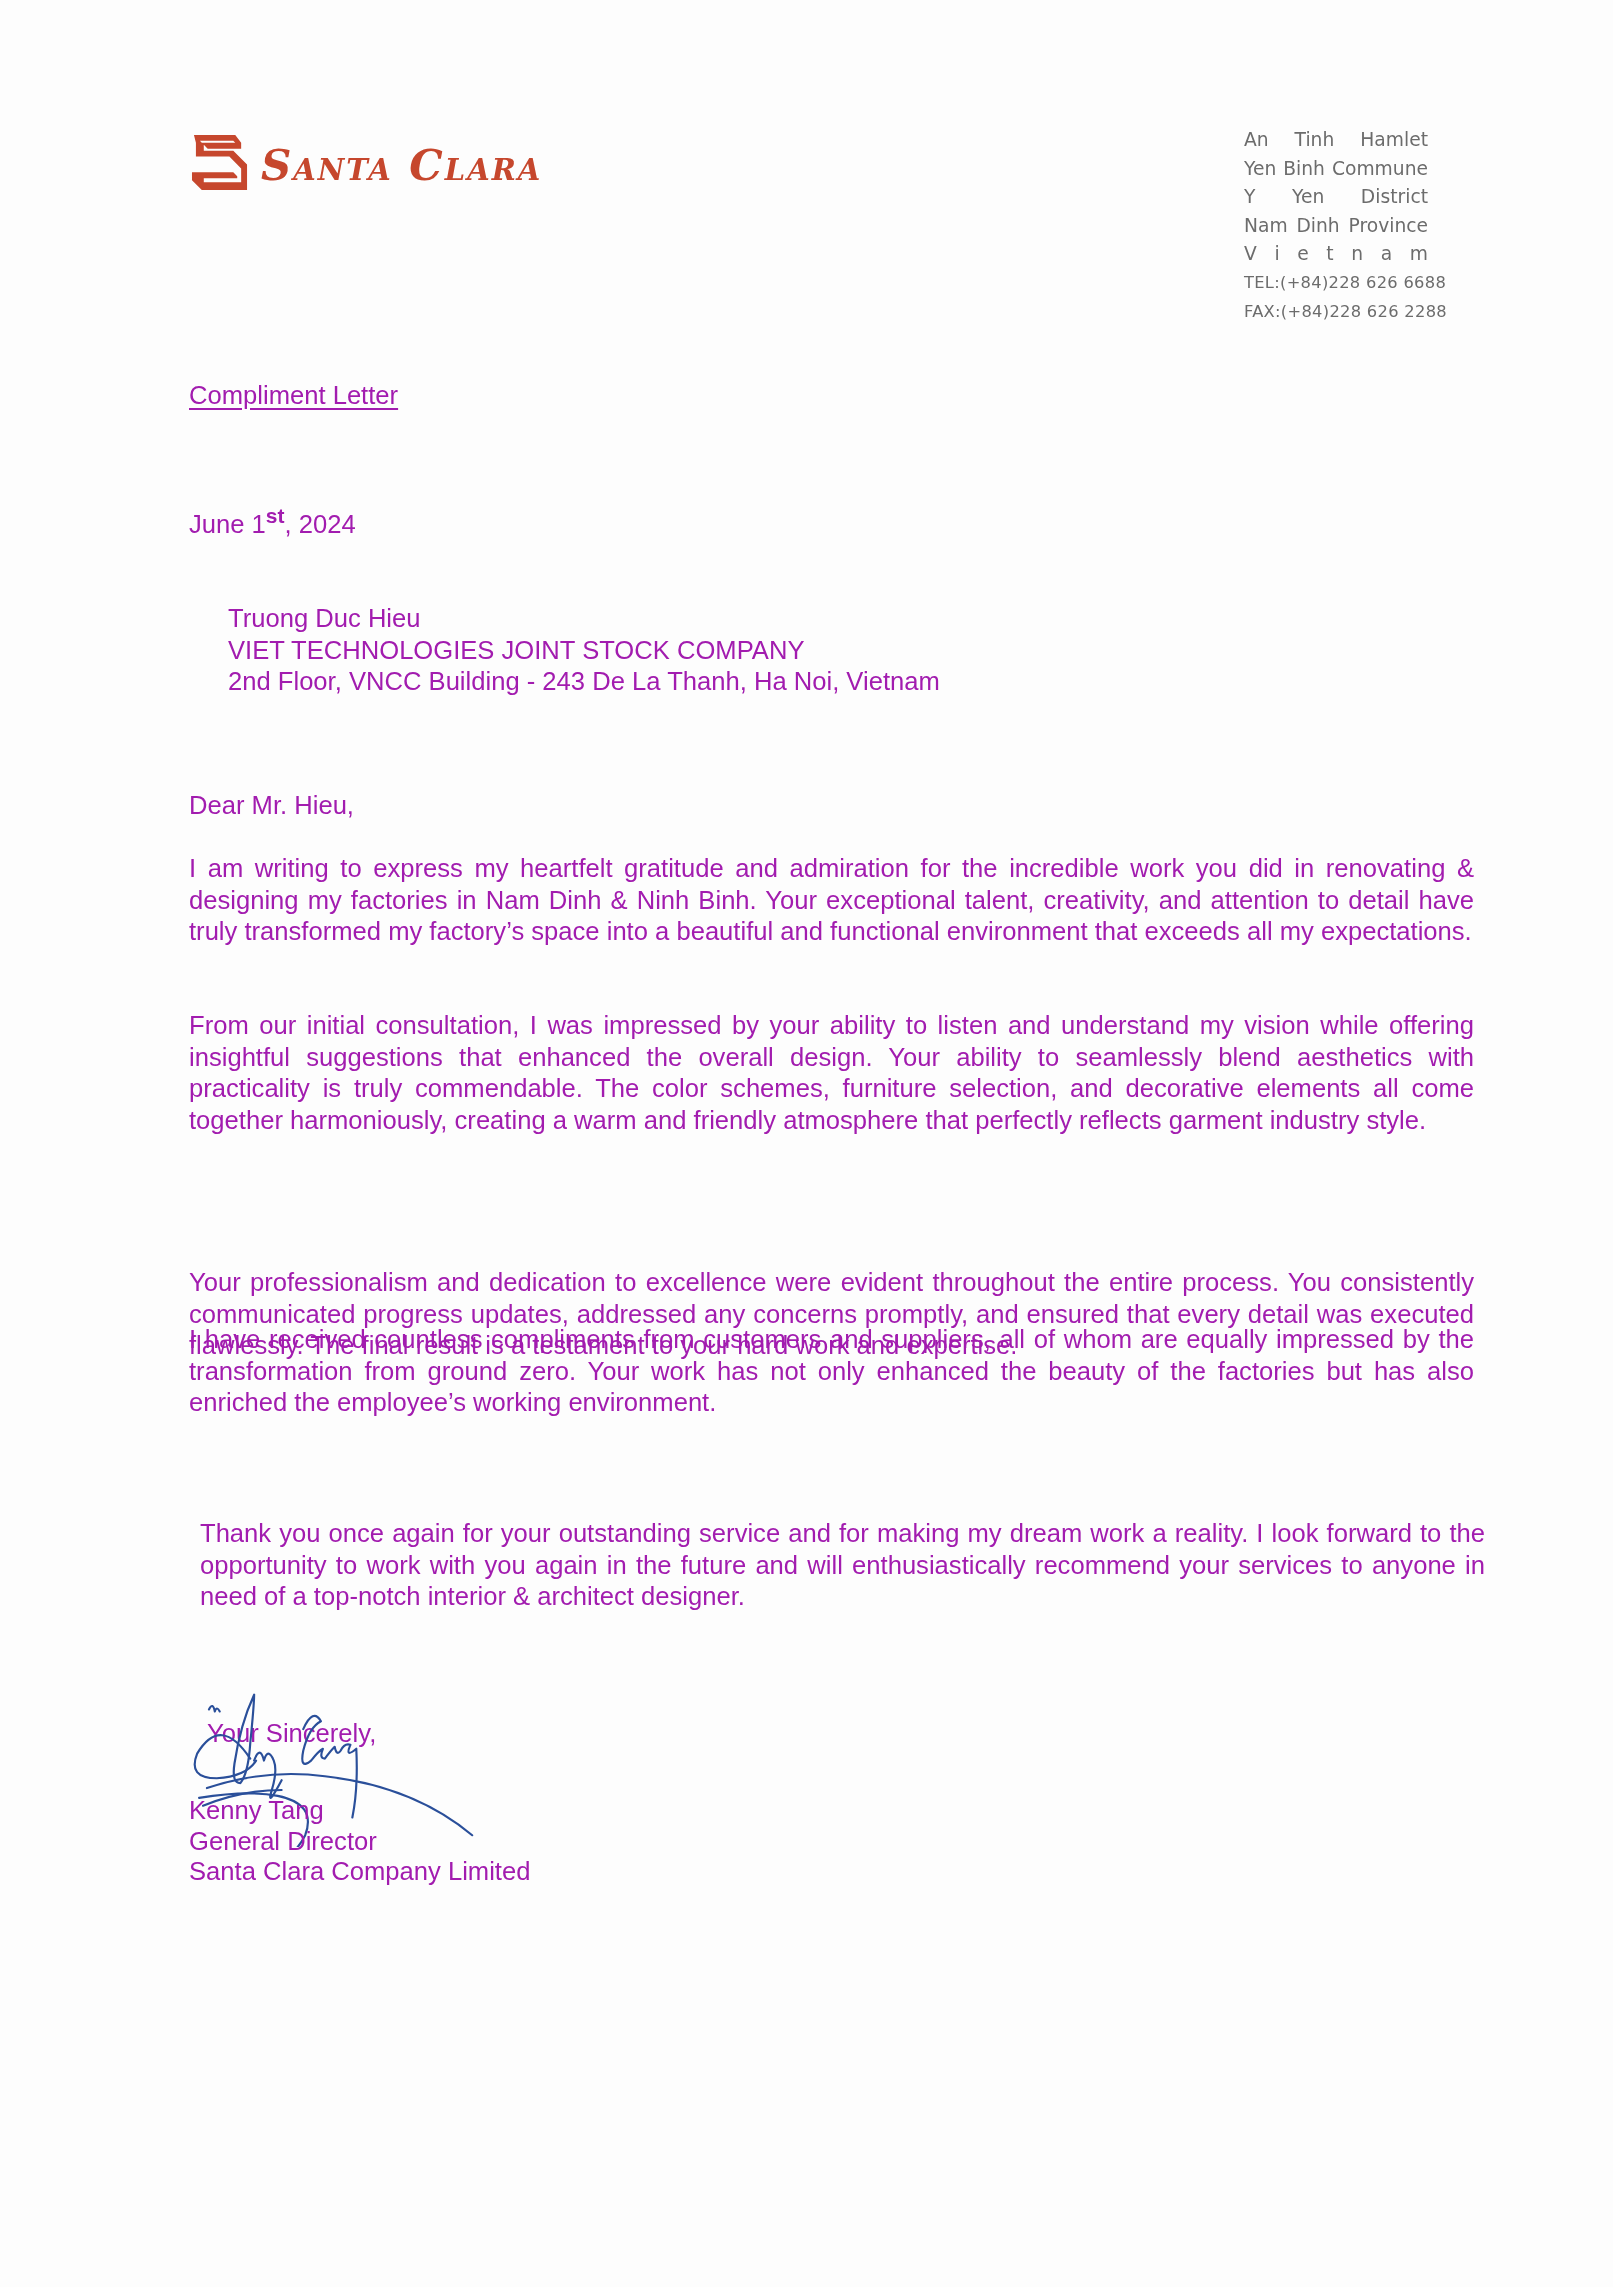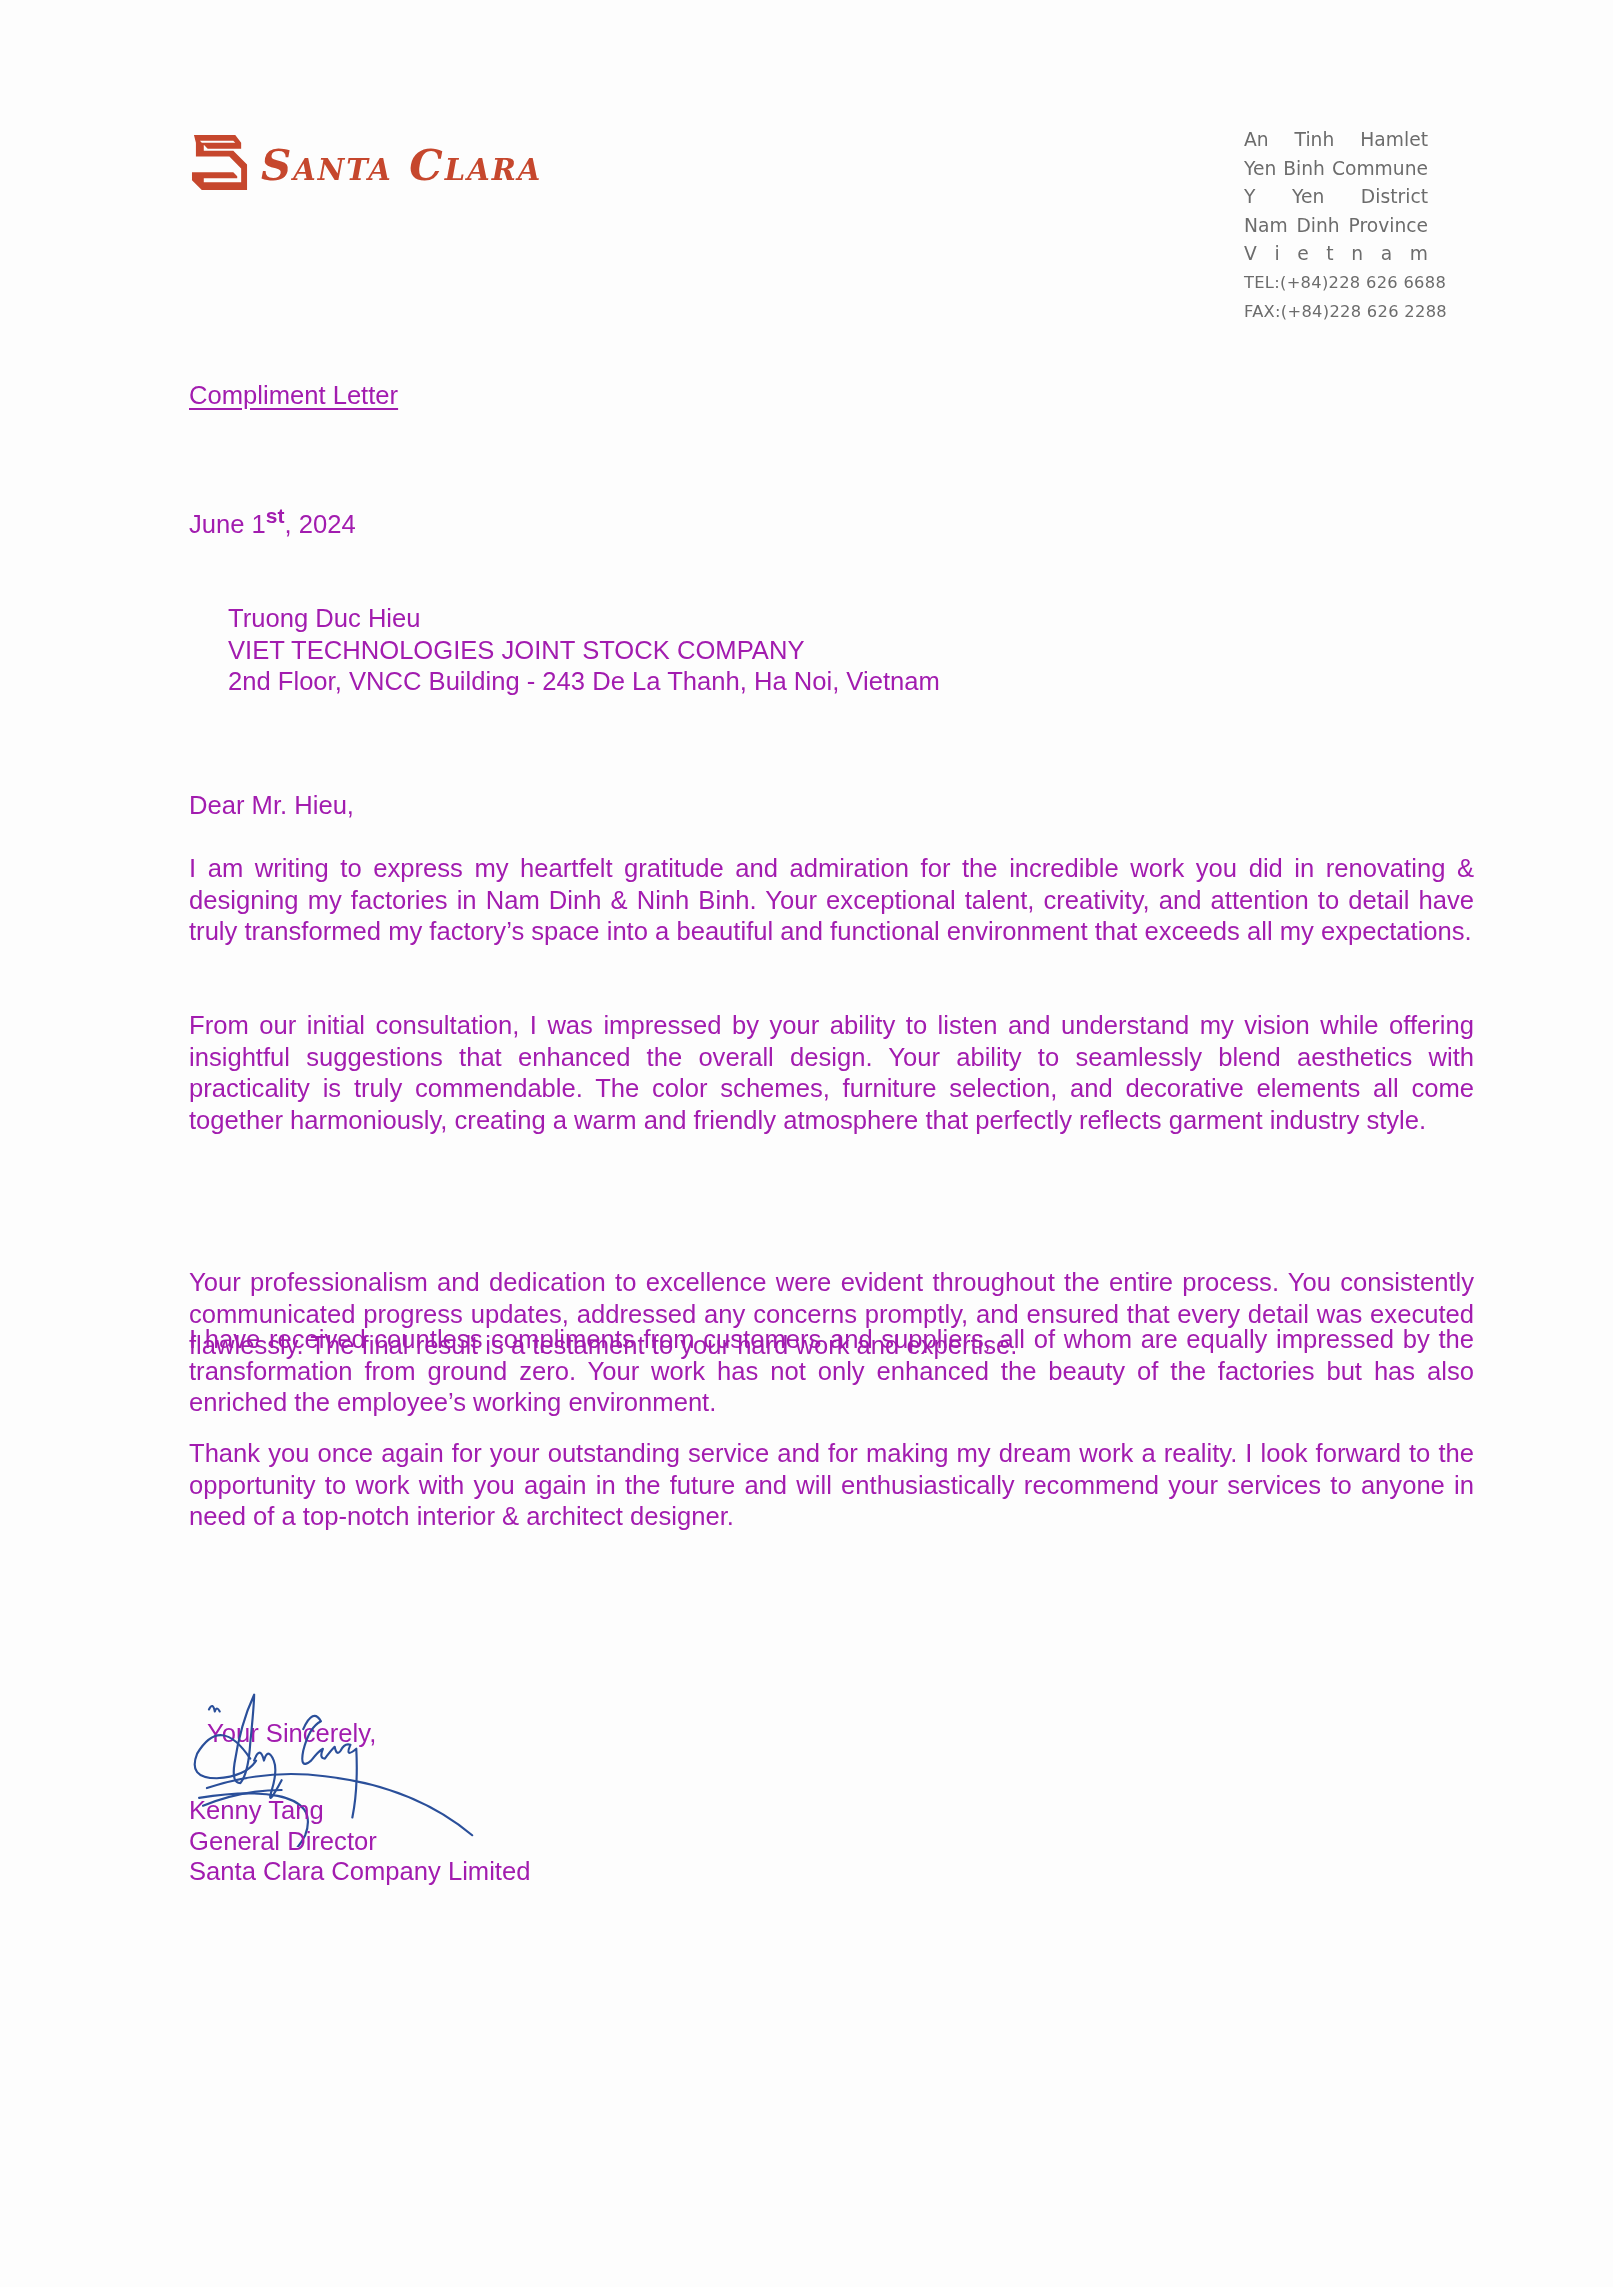--- a/index.html
+++ b/index.html
@@ -62,21 +62,21 @@
   .recipient { top: 603px; margin-left: 39px; }
   .greeting { top: 790px; }
 
   .paragraph {
     text-align: justify;
   }
   .p1 { top: 853px; }
   .p2 { top: 1010px; }
   .p3 { top: 1267px; }
   .p4 { top: 1324px; }
-  .p5 { top: 1438px; }
+  .p5 { top: 1518px; margin-left: 11px; }
 
   .closing { top: 1718px; margin-left: 18px; }
   .signer { top: 1795px; line-height: 30.5px; }
 
   .signature {
     position: absolute;
     left: 187px; top: 1680px;
     width: 315px; height: 167px;
   }
 </style>

